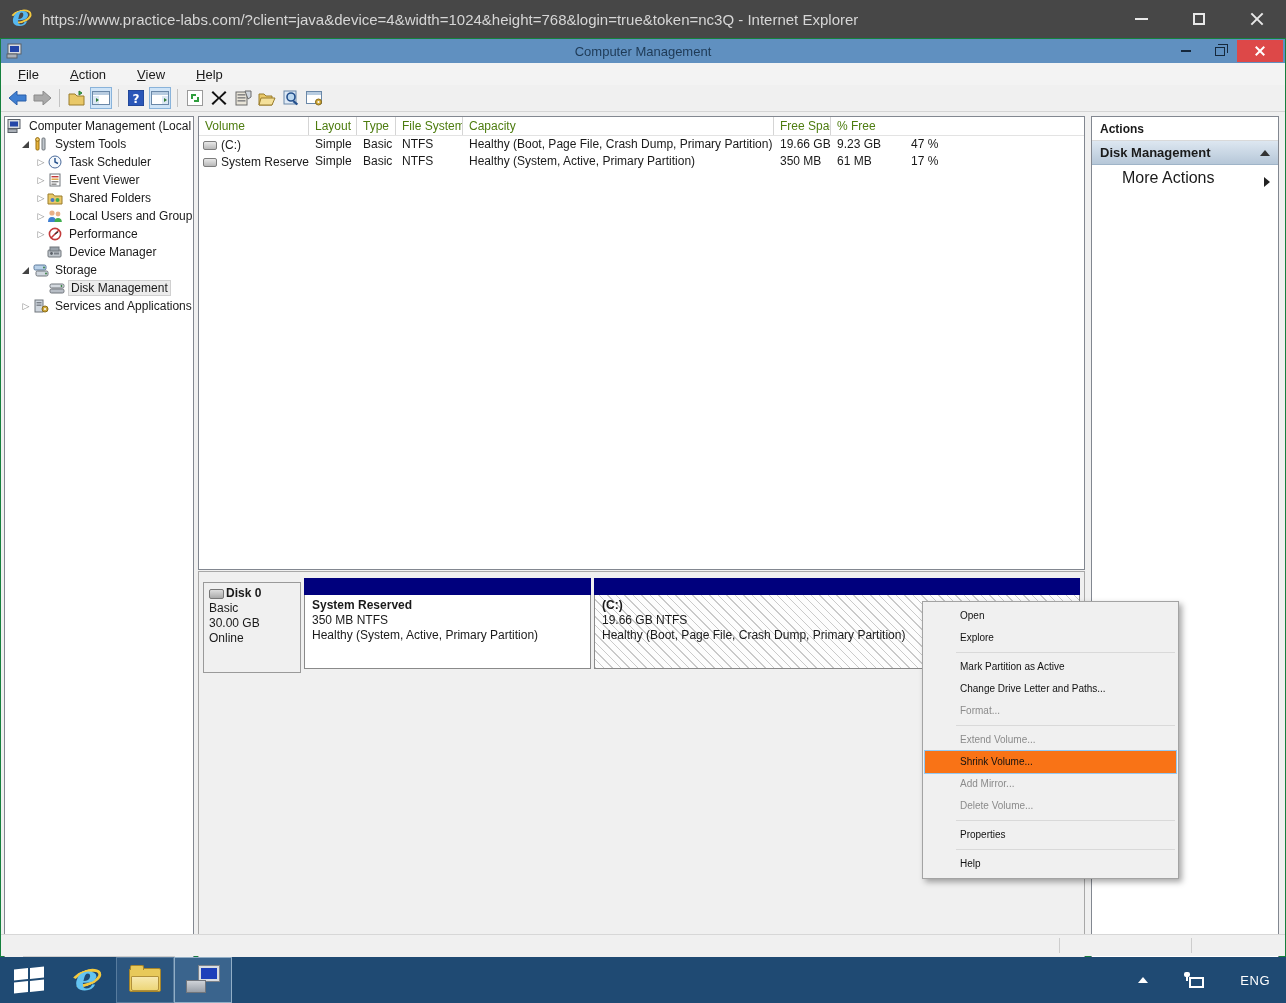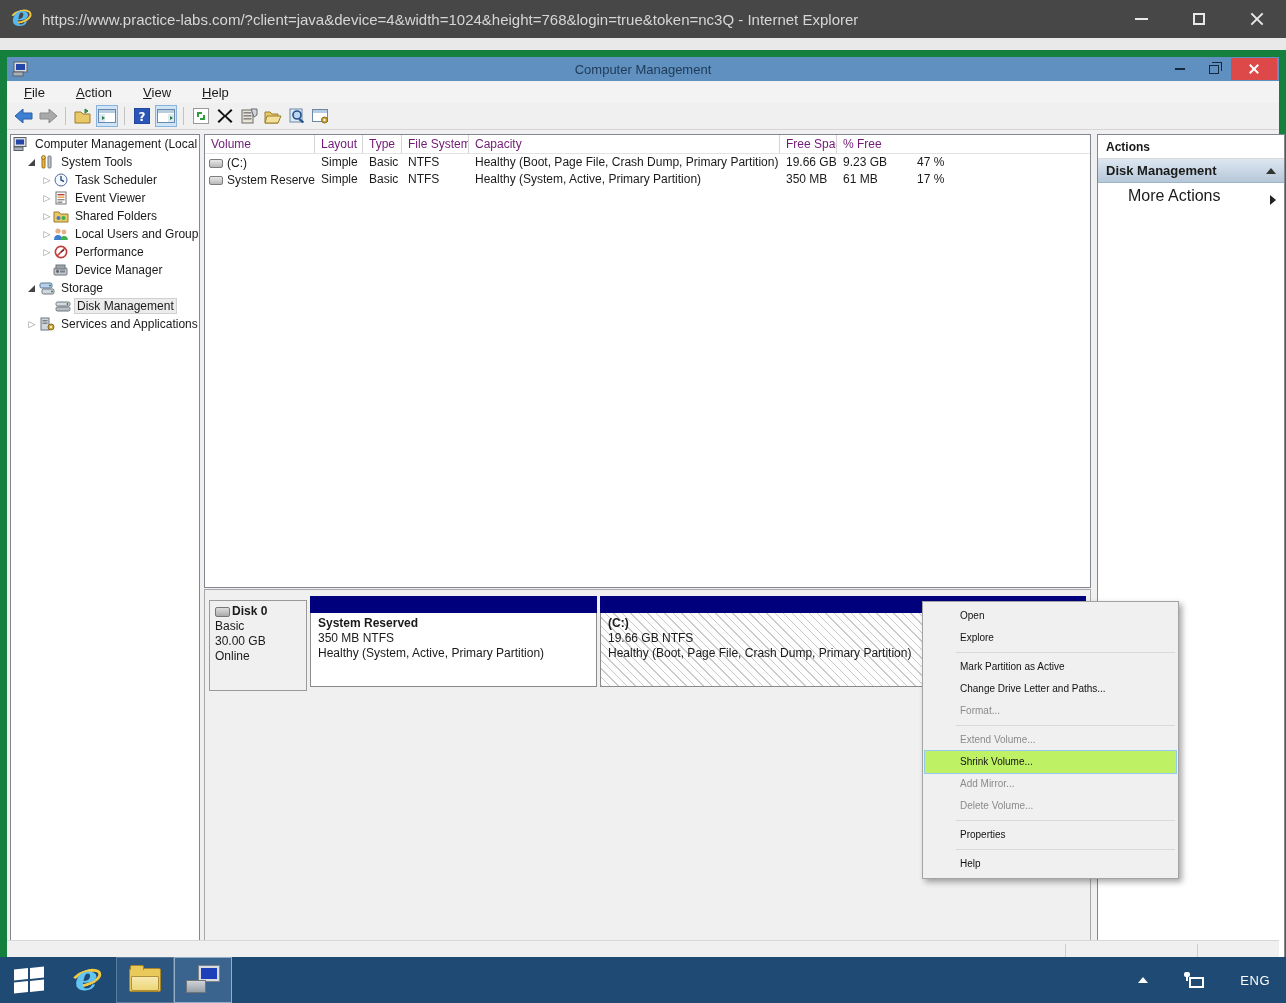--- a/index.html
+++ b/index.html
@@ -17,22 +17,22 @@
   .ie-url { color:#d6d6d6; font-size:15px; white-space:nowrap; overflow:hidden; flex:1; }
   .ie-controls { display:flex; height:38px; }
   .ie-ctl { width:58px; height:38px; display:flex; align-items:center; justify-content:center; }
   .glyph-min { width:13px; height:0; border-bottom:2px solid #e8e8e8; }
   .glyph-max { width:12px; height:12px; border:2px solid #e8e8e8; }
   .glyph-x { position:relative; width:14px; height:14px; }
   .glyph-x::before,.glyph-x::after { content:""; position:absolute; left:6px; top:-1px; width:2px; height:16px; background:#e8e8e8; }
   .glyph-x::before { transform:rotate(45deg);} .glyph-x::after { transform:rotate(-45deg);}
 
   
-  .cm-window { position:absolute; left:0; top:50px; width:1286px; height:919px;
-    background:#f0f0f0; border:7px solid #15803d; }
+  .cm-window { position:absolute; left:0; top:38px; width:1286px; height:919px;
+    background:#f0f0f0; border:1px solid #15803d; }
   .cm-titlebar { position:absolute; left:0; top:0; width:100%; height:24px; background:#6090c0;
     display:flex; align-items:center; }
   .cm-title { position:absolute; left:0; right:0; text-align:center; color:#1e3a56; font-size:13px; }
   .cm-app-icon { width:18px; height:16px; margin-left:5px; z-index:2; }
   .cm-controls { position:absolute; right:2px; top:0; height:24px; display:flex; align-items:center; z-index:3; }
   .cm-ctl { width:34px; height:20px; display:flex; align-items:center; justify-content:center; }
   .cm-ctl.close { width:46px; height:22px; background:#dd4848; }
   .g-min2 { width:10px; height:0; border-bottom:2px solid #15283c; }
   .g-restore { width:10px; height:9px; border:1px solid #15283c; position:relative; background:#6090c0; }
   .g-restore::before { content:""; position:absolute; left:2px; top:-4px; width:9px; height:8px; border:1px solid #15283c; border-bottom:none; border-left:none; }
@@ -65,21 +65,21 @@
   .tree-hscroll { position:absolute; left:0; bottom:0; width:188px; height:17px; background:#f0f0f0;
     display:flex; align-items:center; }
   .scroll-arrow { width:17px; height:17px; display:flex; align-items:center; justify-content:center;
     color:#606060; font-size:9px; }
   .scroll-thumb { flex:1; height:15px; background:#cdcdcd; margin:0 1px; }
 
   .volume-pane { position:absolute; left:197px; top:77px; width:887px; height:454px;
     background:#fff; border:1px solid #828790; }
   .vgrid { display:grid; grid-template-columns:110px 48px 39px 67px 311px 57px 74px 1fr; }
   .vhead { border-bottom:1px solid #e3e3e3; height:19px; }
-  .vhead .vcell { border-right:1px solid #d5d5d5; font-size:12px; color:#701a75; padding:2px 4px 0 6px;
+  .vhead .vcell { border-right:1px solid #d5d5d5; font-size:12px; color:#4d7c0f; padding:2px 4px 0 6px;
     white-space:nowrap; overflow:hidden; }
   .vrow { height:17px; }
   .vcell { padding:1px 4px 0 6px; font-size:12px; white-space:nowrap; overflow:hidden; }
   .vcell.vol { display:flex; align-items:center; gap:4px; padding-left:4px; }
   .vdrive { width:14px; height:9px; background:linear-gradient(#e8e8e8,#b8b8b8); border:1px solid #7d7d7d; border-radius:2px; flex:0 0 14px; }
 
   .disk-pane { position:absolute; left:197px; top:532px; width:887px; height:401px;
     background:#f0f0f0; border:1px solid #a8a8a8; }
   .disk-header { position:absolute; left:4px; top:10px; width:98px; height:91px;
     background:#f0f0f0; border:1px solid #9a9a9a; padding:3px 5px; }
@@ -111,21 +111,21 @@
   .statusbar { position:absolute; left:0; bottom:0; width:100%; height:22px; background:#f0f0f0;
     border-top:1px solid #d7d7d7; }
   .sb-sep { position:absolute; top:3px; bottom:3px; width:1px; background:#cdcdcd; }
 
   
   .ctx-menu { position:absolute; left:922px; top:601px; width:257px; background:#f0f0f0;
     border:1px solid #a3a3a3; box-shadow:3px 3px 6px rgba(0,0,0,.35); padding:3px 0; z-index:50; }
   .ctx-item { height:22px; line-height:22px; padding-left:35px; font-size:10px; color:#111;
     margin:0 2px; white-space:nowrap; }
   .ctx-item.disabled { color:#8b8b8b; }
-  .ctx-item.highlighted { background:#bef264; outline:1px solid #94c9f2; }
+  .ctx-item.highlighted { background:#f97316; outline:1px solid #94c9f2; }
   .ctx-sep { height:1px; background:#d9d9d9; margin:3px 3px 3px 33px; }
 
   
   .taskbar { position:absolute; left:0; bottom:0; width:1286px; height:46px; background:#1f4a73;
     display:flex; align-items:center; }
   .start-btn { width:58px; height:46px; display:flex; align-items:center; justify-content:center; }
   .win-logo { display:grid; grid-template-columns:14px 14px; grid-template-rows:11px 11px; gap:2px;
     transform:skewY(-6deg); }
   .win-logo span { background:#fff; }
   .tb-btn { width:58px; height:46px; display:flex; align-items:center; justify-content:center; }

